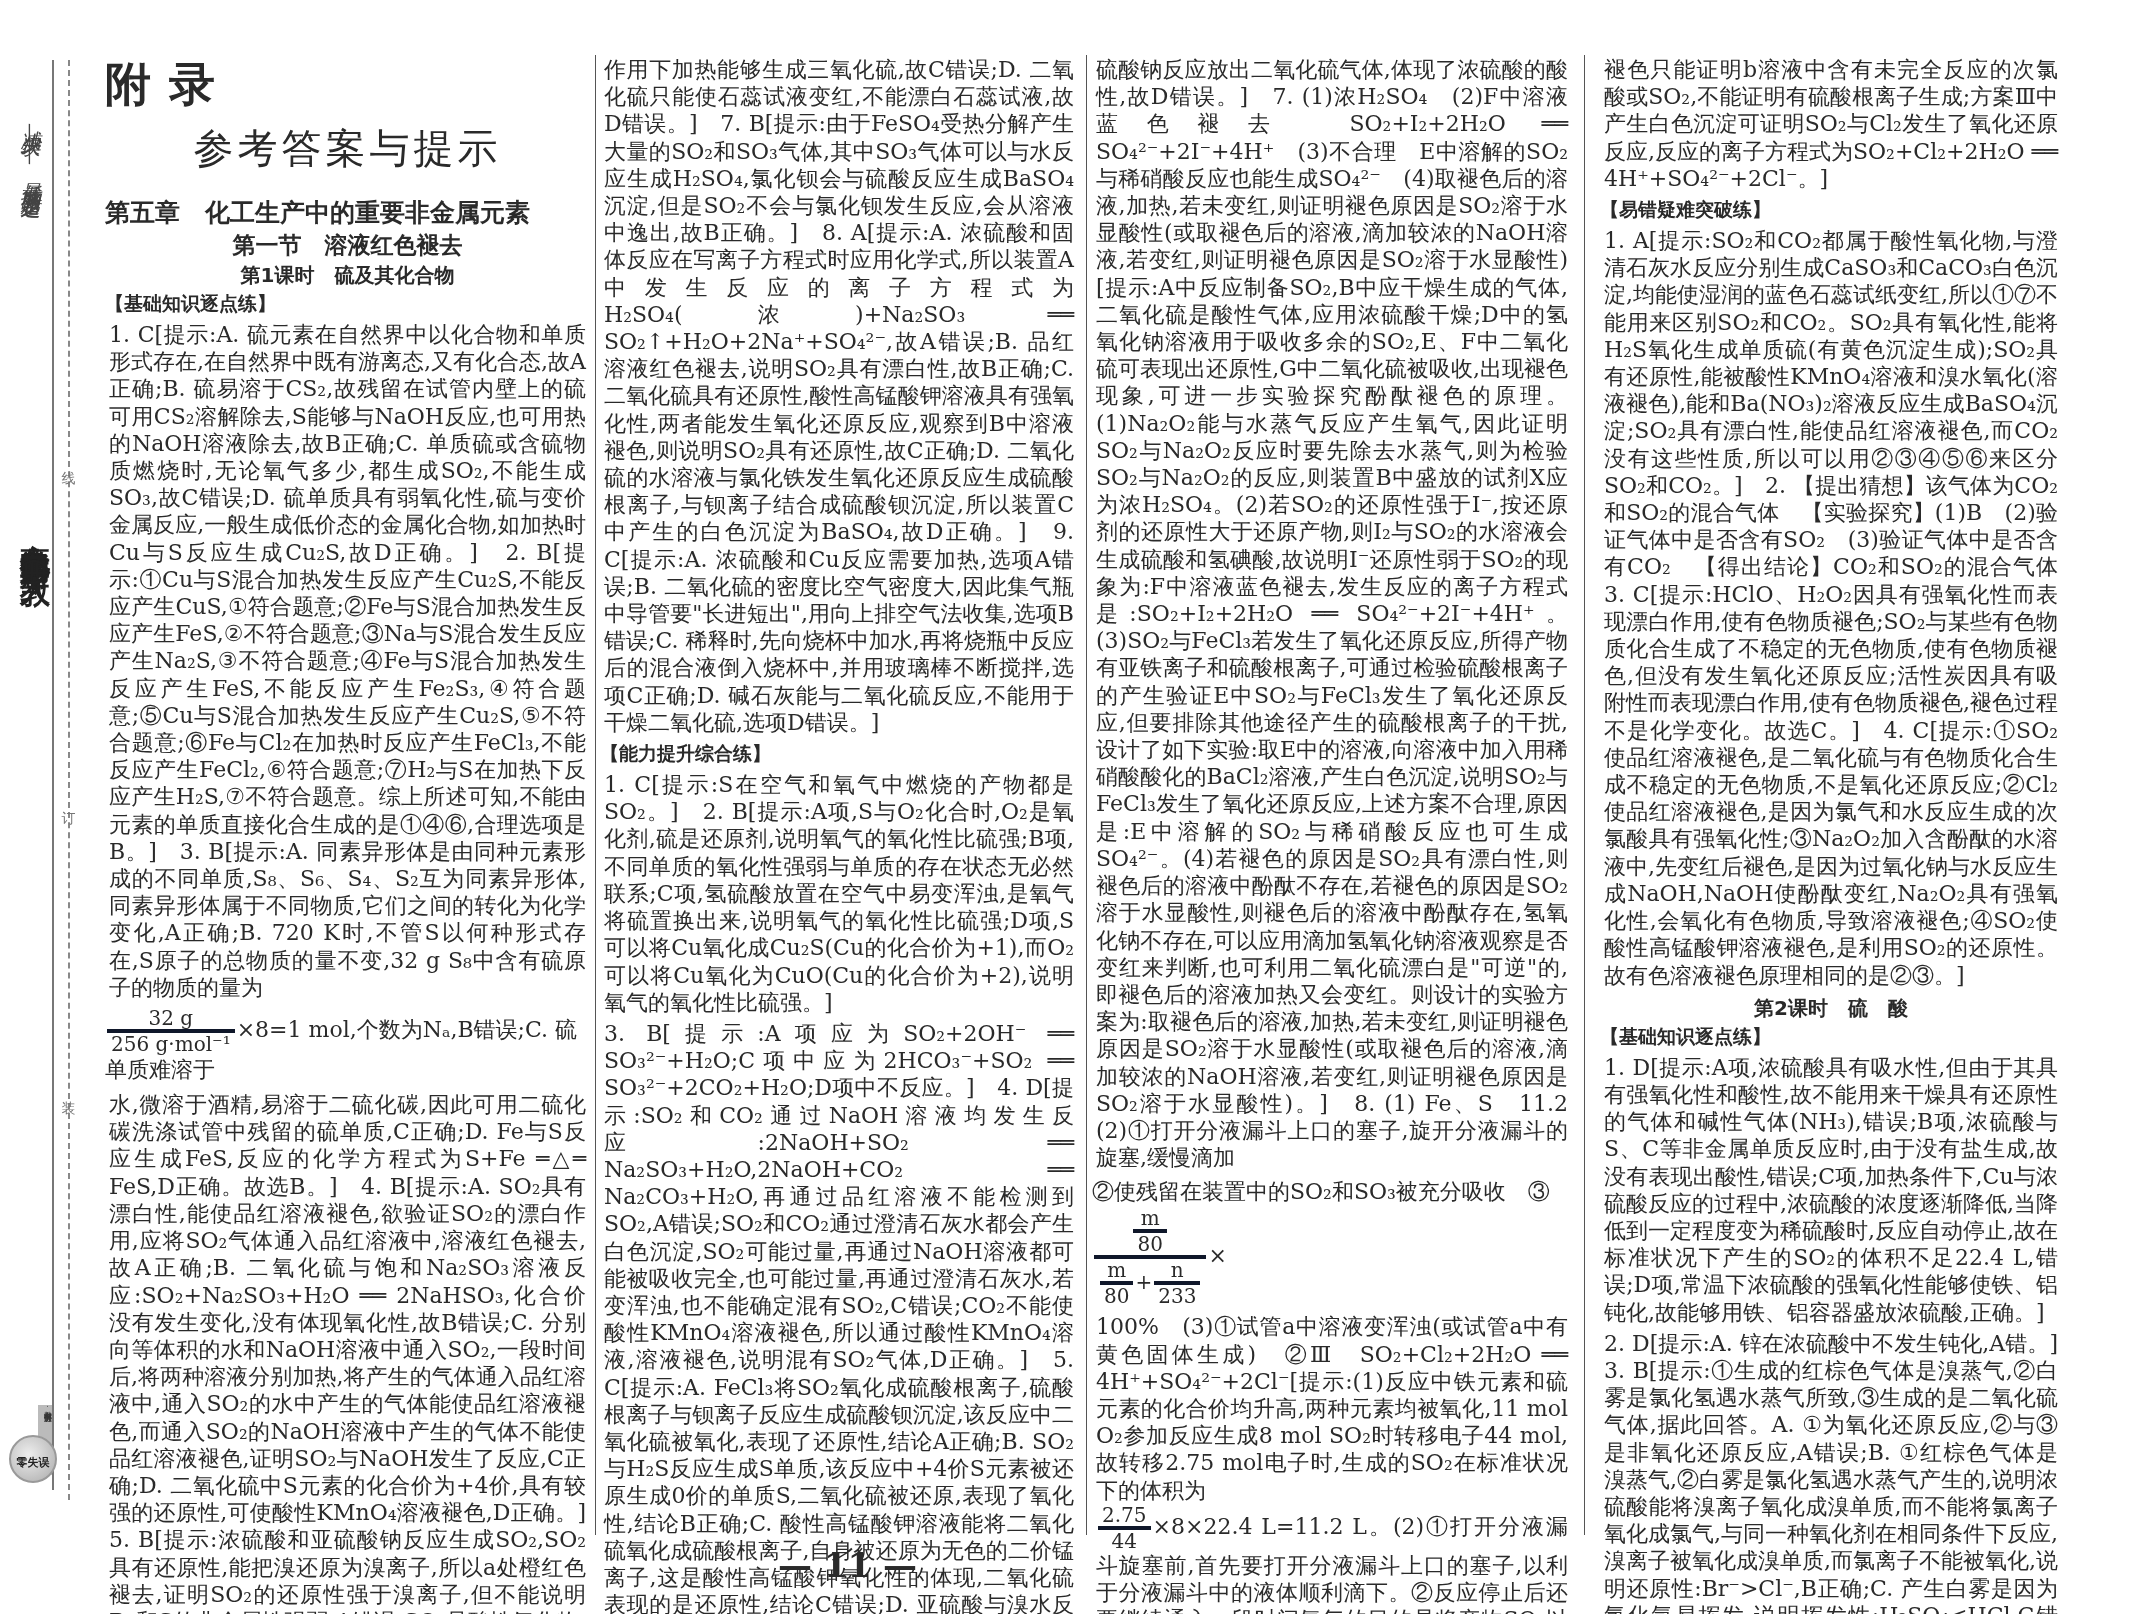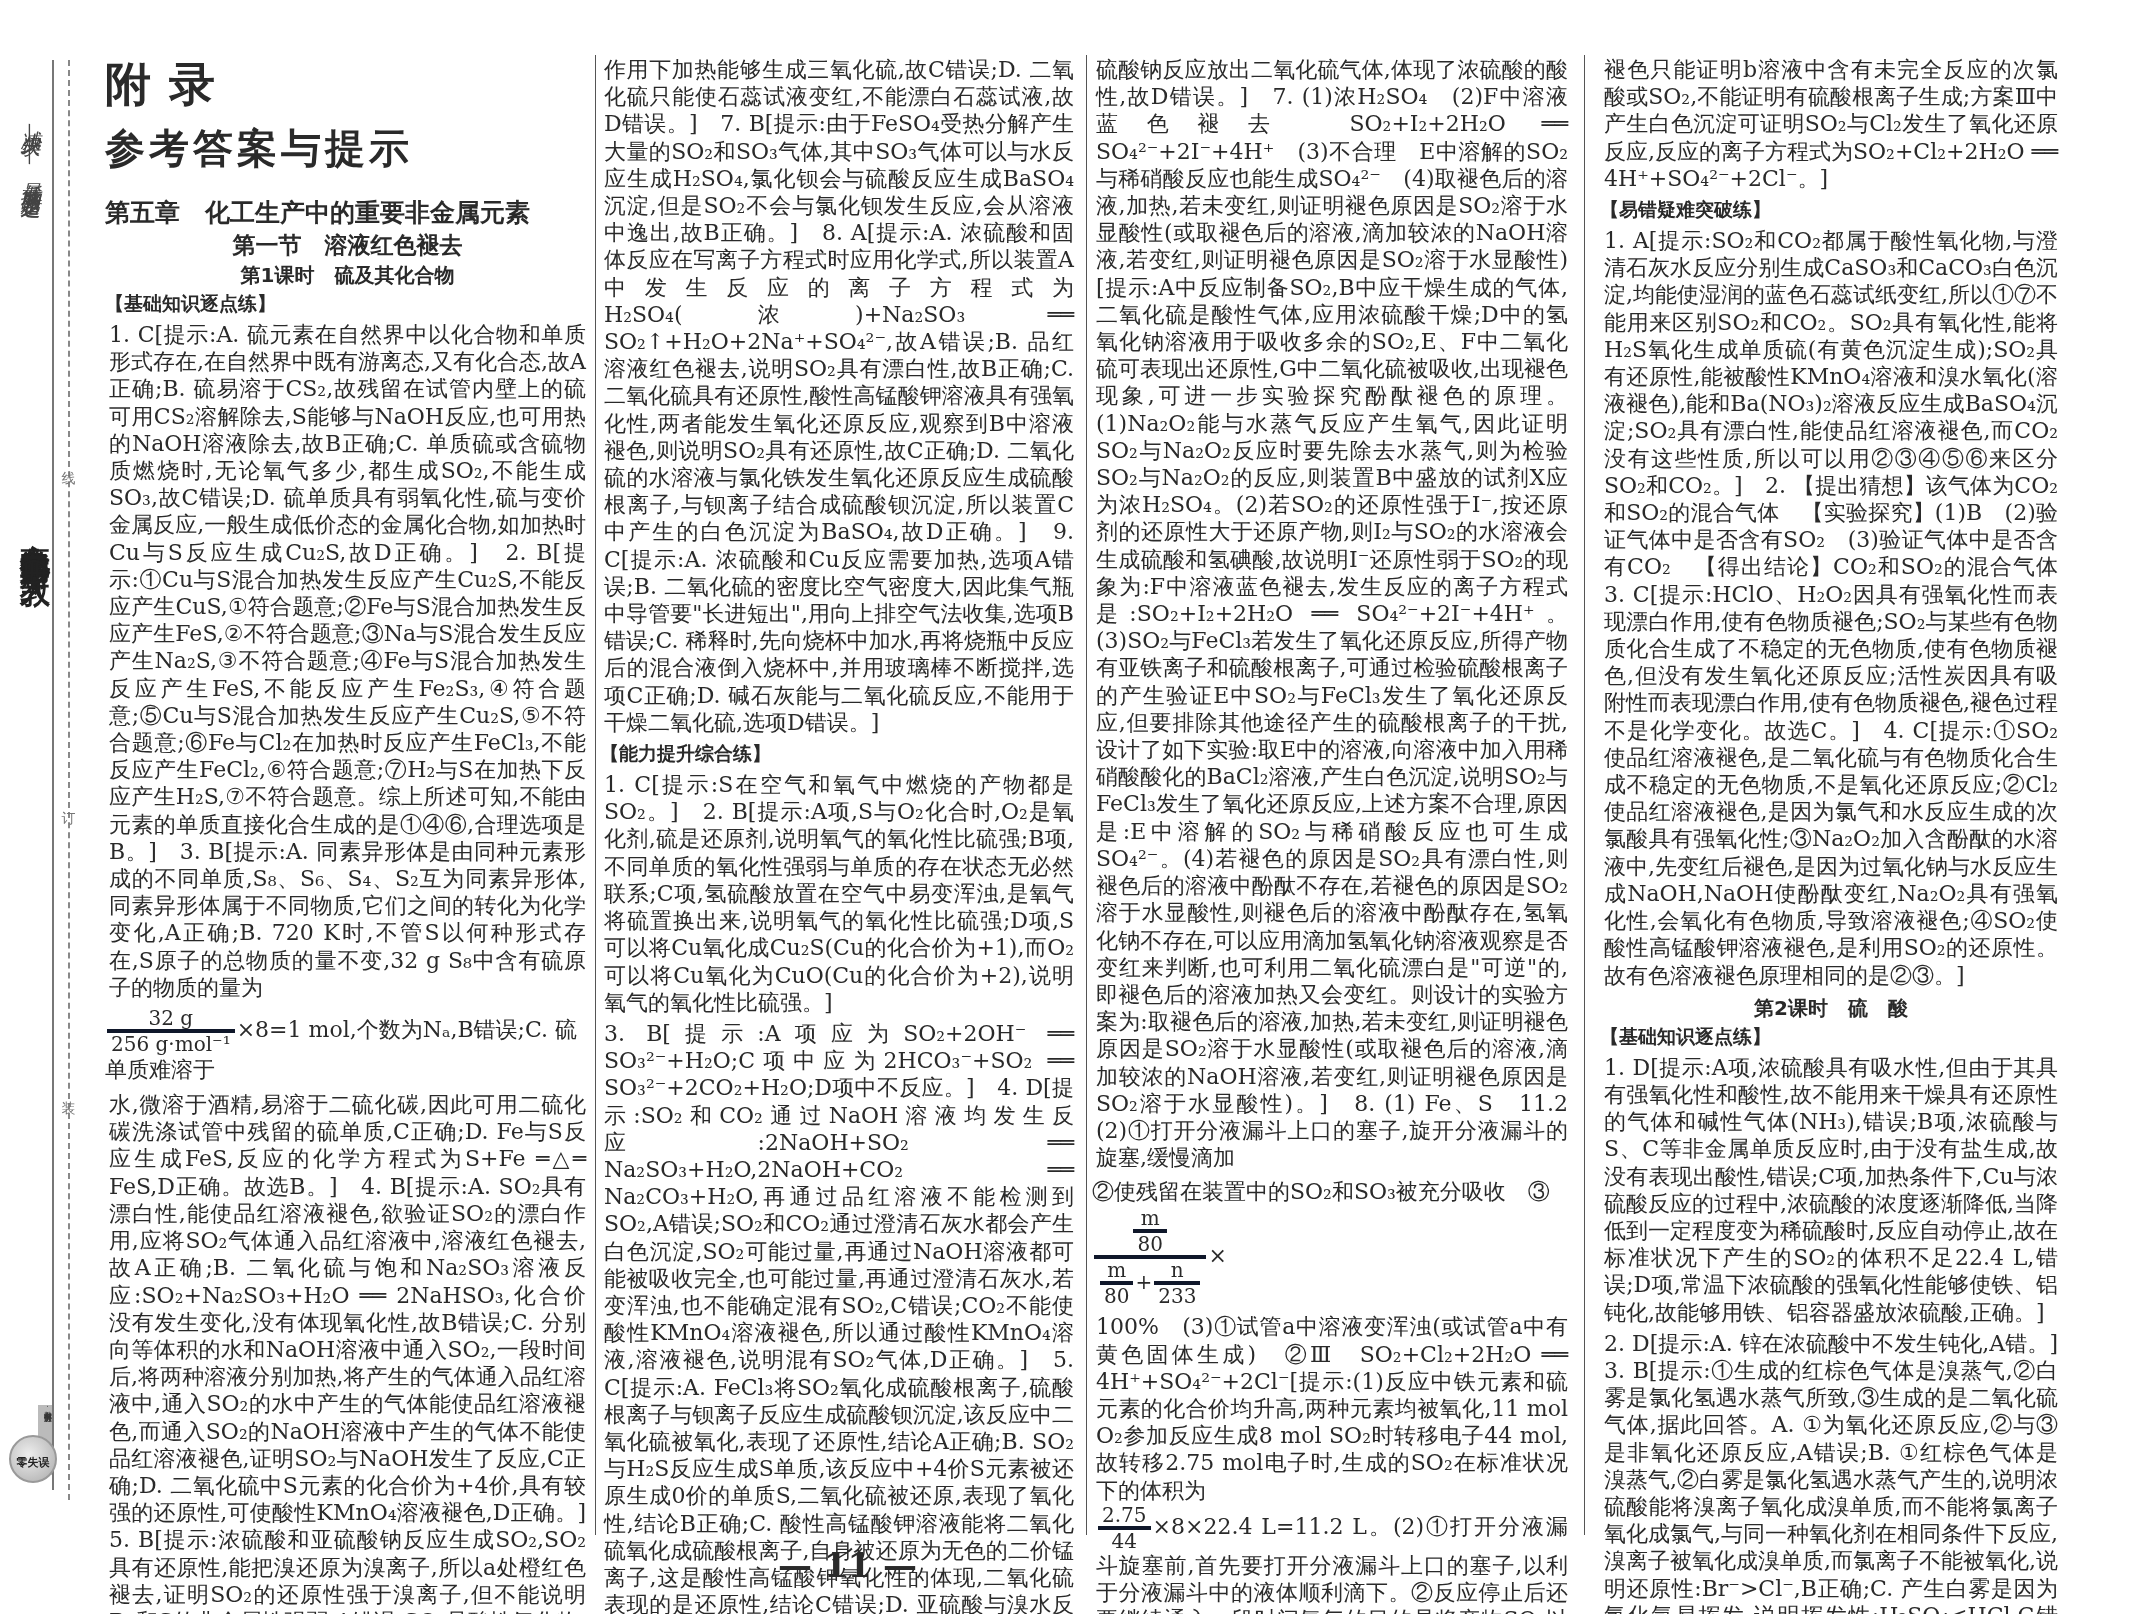--- a/index.html
+++ b/index.html
@@ -13,21 +13,21 @@
   .logo{position:absolute;left:2px;top:1405px;width:50px;height:80px;}
   .logo-circle{position:absolute;left:7px;top:30px;width:44px;height:44px;border-radius:50%;background:radial-gradient(circle at 40% 40%,#eee,#aaa);border:2px solid #999;font-size:20px;font-weight:bold;text-align:center;line-height:44px;color:#222;}
   .logo-tag{position:absolute;left:36px;top:0;width:14px;height:70px;background:#bbb;font-size:8px;writing-mode:vertical-rl;color:#333;}
   .col{position:absolute;top:52px;font-size:22px;line-height:27.2px;text-align:justify;}
   .col1{left:105px;width:485px;}
   .col2{left:600px;width:478px;}
   .col3{left:1092px;width:480px;}
   .col4{left:1600px;width:462px;}
   .colrule{position:absolute;top:55px;width:1px;height:1480px;background:#555;}
   .appendix-title{font-family:"DejaVu Sans","Liberation Sans",sans-serif;font-size:46px;font-weight:bold;letter-spacing:18px;margin:4px 0 10px 0;line-height:56px;}
-  .answers-title{font-size:40px;font-weight:bold;letter-spacing:4px;margin:4px 0 22px 0;line-height:52px;}
+  .answers-title{font-size:40px;font-weight:normal;text-align:center;letter-spacing:4px;margin:4px 0 22px 0;line-height:52px;}
   .chapter-title{font-size:25px;font-weight:bold;line-height:34px;}
   .section-title{font-size:23px;font-weight:bold;text-align:center;line-height:30px;}
   .lesson-title{font-family:"DejaVu Sans","Liberation Sans",sans-serif;font-size:20px;font-weight:bold;text-align:center;line-height:30px;}
   .block-label{font-family:"DejaVu Sans","Liberation Sans",sans-serif;font-size:19px;font-weight:bold;line-height:27px;}
   .para{margin:4px;text-indent:0;}
   .math-block{text-align:left;line-height:30px;margin:6px 0;}
   .frac{display:inline-block;vertical-align:middle;text-align:center;font-size:20px;line-height:22px;margin:0 2px;}
   .frac .num{display:block;border-bottom:4px solid #0f172a;padding:0 4px;}
   .frac .den{display:block;padding:0 4px;}
   .page-number{position:absolute;left:0;width:1695px;top:1545px;text-align:center;font-size:34px;font-weight:bold;}

